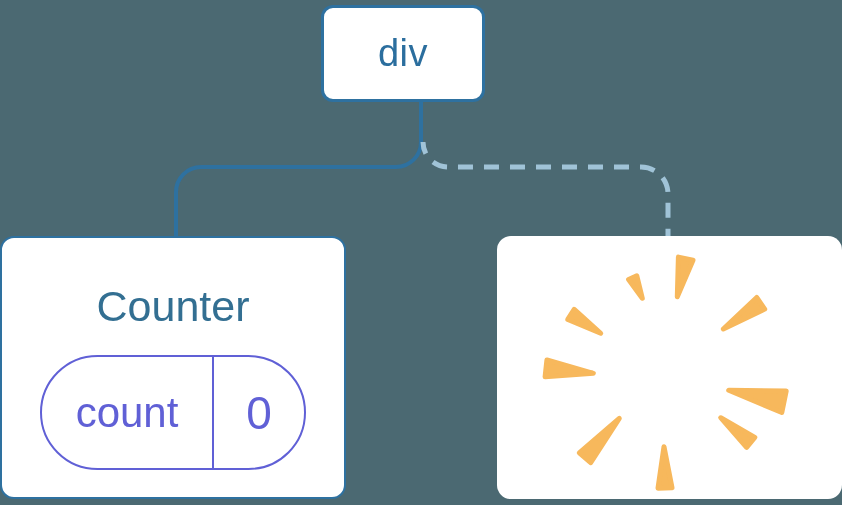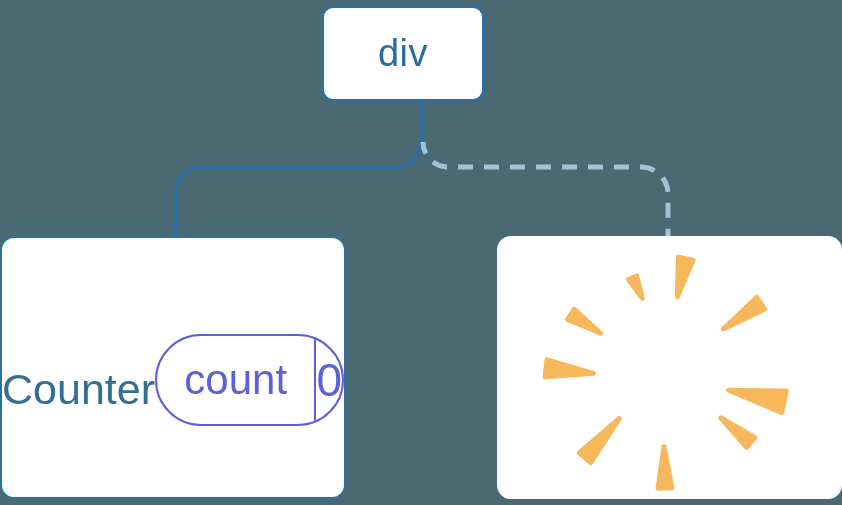--- a/index.html
+++ b/index.html
@@ -42,30 +42,30 @@
   .root-label {
     font-size: 38px;
     color: var(--root-text, #2b6e9e);
     letter-spacing: 0.5px;
   }
   .counter-node {
     left: 0px; top: 236px;
     width: 346px; height: 263px;
     border: 2.5px solid var(--node-border, #2e71a0);
     border-radius: 14px;
-    display: flex; align-items: center;
+    display: flex; flex-direction: column; align-items: center;
   }
   .counter-title {
     margin-top: 44px;
     font-size: 43px;
     color: var(--component-text, #336f92);
   }
   .state-pill {
     margin-top: 24px;
-    width: 266px; height: 92px;
+    width: 266px; height: 115px;
     border: 2.5px solid var(--state-accent, #6060d6);
     border-radius: 60px;
     box-sizing: border-box;
     display: flex;
     color: var(--state-accent, #6060d6);
     overflow: hidden;
   }
   .pill-key {
     width: 170px;
     display: flex; align-items: center; justify-content: center;

